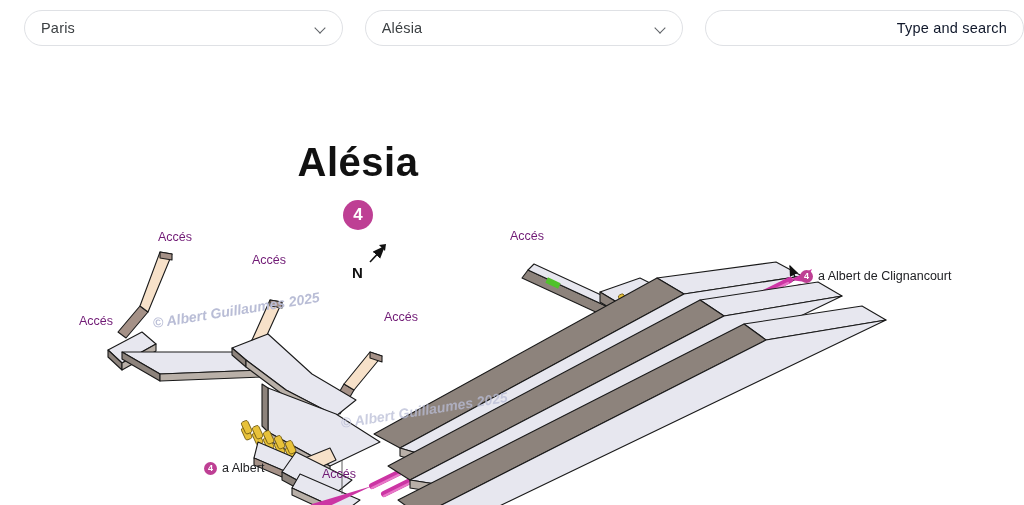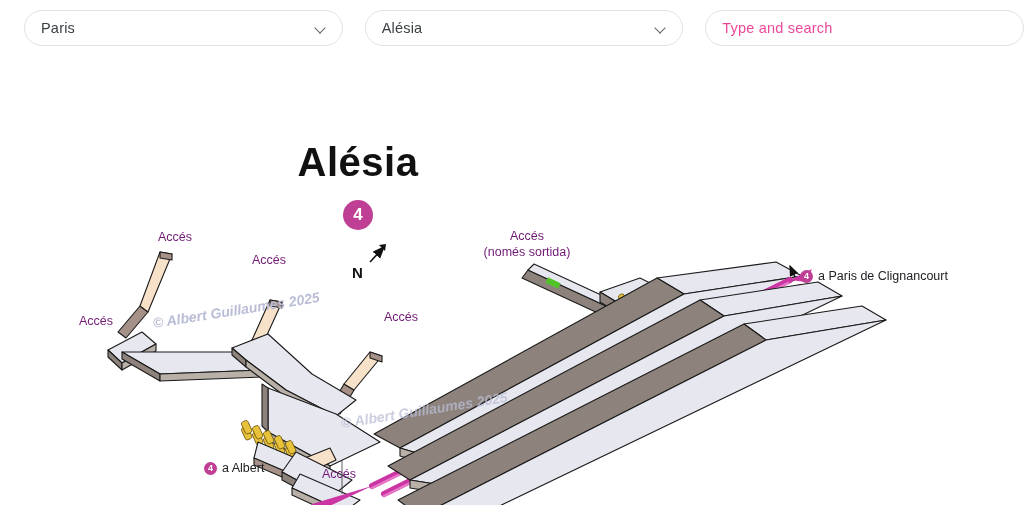--- a/index.html
+++ b/index.html
@@ -38,21 +38,21 @@
     background: #ffffff;
     display: flex;
     align-items: center;
     box-sizing: border-box;
     padding: 0 16px;
     font-size: 14.5px;
     color: #3c4043;
     letter-spacing: .2px;
     user-select: none;
   }
-  .ctl.search .value { color: #ec4899; }
+  .ctl.search .value { color: #0f172a; text-align: right; }
   .ctl .value {
     flex: 1 1 auto;
     white-space: nowrap;
     overflow: hidden;
     text-overflow: ellipsis;
   }
   .chev {
     flex: 0 0 auto;
     width: 10px; height: 10px;
     margin-left: 8px;
@@ -341,26 +341,25 @@
   </svg>
 
   <div class="map-label" style="left:158px; top:174px;">Accés</div>
   <div class="map-label" style="left:252px; top:197px;">Accés</div>
   <div class="map-label" style="left:79px; top:258px;">Accés</div>
   <div class="map-label" style="left:384px; top:254px;">Accés</div>
   <div class="map-label" style="left:322px; top:411px;">Accés</div>
 
   <div class="map-label centered" style="left:452px; top:173px; width:150px;">
     <div>Accés</div>
-    <div>(només sortida)</div>
   </div>
 
   <div class="dir-label" style="left:800px; top:213px;">
     <span class="dir-badge">4</span>
-    <span>a Paris de Clignancourt</span>
+    <span>a Albert de Clignancourt</span>
   </div>
 
   <div class="dir-label" style="left:204px; top:405px;">
     <span class="dir-badge">4</span>
     <span>a Albert</span>
   </div>
 
   <div class="watermark" style="left:152px; top:246px; transform:rotate(-9deg);">© Albert Guillaumes 2025</div>
   <div class="watermark" style="left:340px; top:346px; transform:rotate(-9deg); opacity:.75;">© Albert Guillaumes 2025</div>
 

